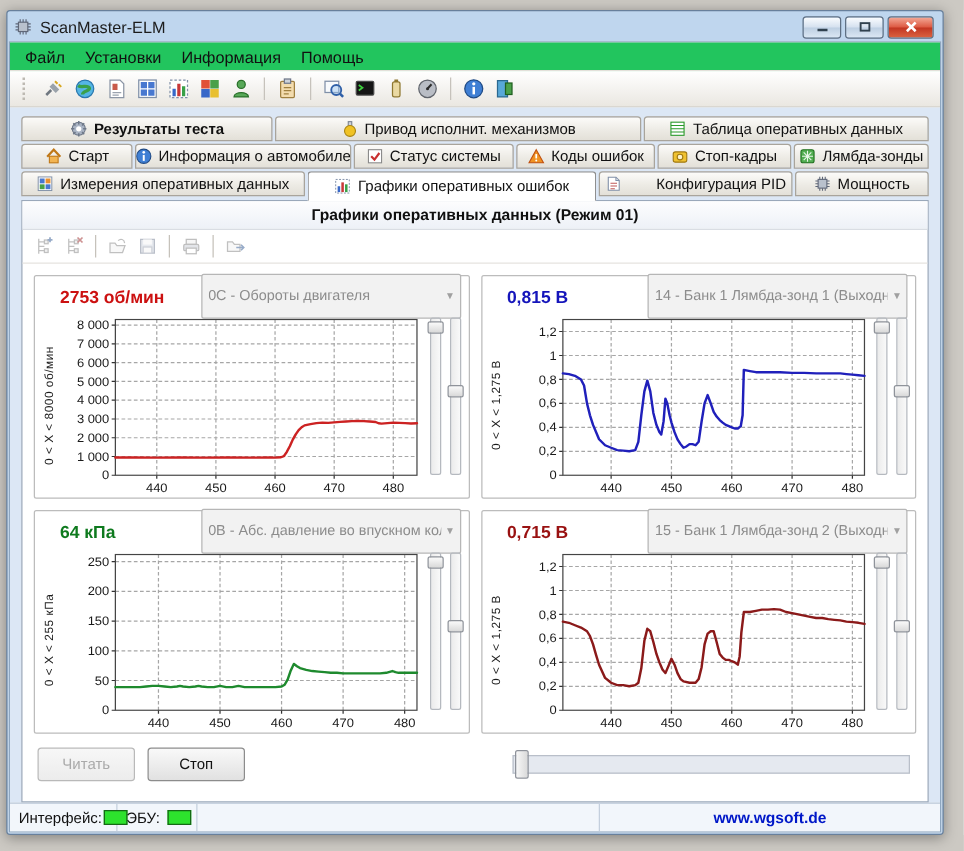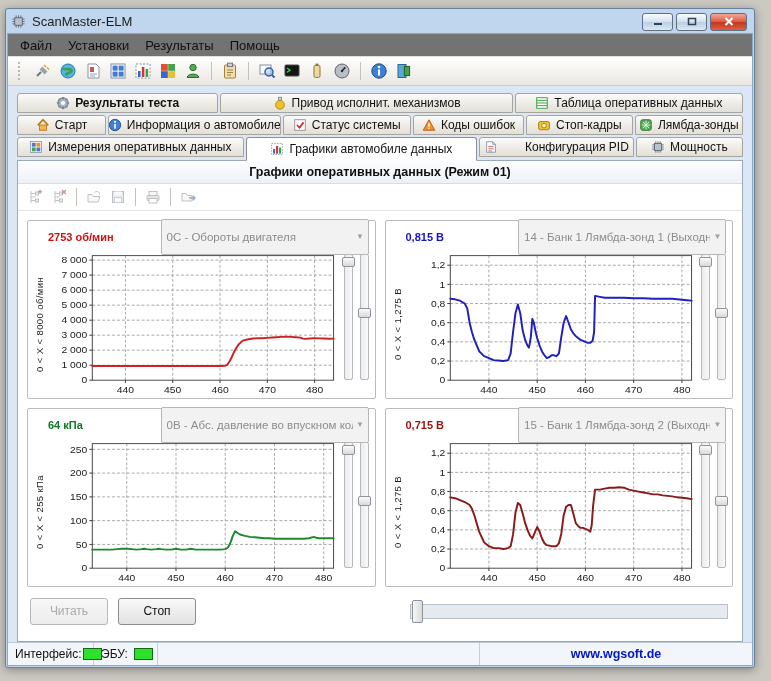--- a/index.html
+++ b/index.html
@@ -4,39 +4,39 @@
 <style>
   html,body{margin:0;padding:0}
   body{width:771px;height:681px;background:#ccc9c3;font-family:"Liberation Sans",sans-serif;position:relative;overflow:hidden;-webkit-font-smoothing:antialiased}
   .window{position:absolute;left:5px;top:8px;width:750px;height:660px;box-sizing:border-box;background:#bfd6ee;border:1px solid #68809c;border-radius:3px;box-shadow:0 2px 10px rgba(0,0,0,.35);display:flex;flex-direction:column;padding:1px}
   .titlebar{height:23px;display:flex;align-items:center;padding:0 4px;gap:6px;font-size:13px;color:#1c1c1c}
   .title-icon svg{display:block}
   .win-btns{margin-left:auto;display:flex;gap:3px;margin-right:2px}
   .wbtn{width:29px;height:16px;border:1px solid #5f7084;border-radius:3px;background:linear-gradient(#fafcfe,#d5e1ef 48%,#bdcfe2 52%,#dbe7f4);display:flex;align-items:center;justify-content:center;cursor:default}
   .wbtn.close{width:35px;background:linear-gradient(#f3a896,#dd5a43 48%,#c23622 52%,#da6240)}
   .appbody{flex:1;min-height:0;background:#fff;border:1px solid #8ea6bf;display:flex;flex-direction:column}
-  .menubar{height:22px;background:#737373;border-bottom:1px solid #e3e0da;display:flex;align-items:center;padding-left:4px;font-size:13px;color:#111}
+  .menubar{height:22px;background:#22c55e;border-bottom:1px solid #e3e0da;display:flex;align-items:center;padding-left:4px;font-size:13px;color:#111}
   .menu-item{padding:2px 8px;border-radius:2px}
   .toolbar{height:28px;background:linear-gradient(#ffffff,#eae7e1);border-bottom:1px solid #cfcbc4;display:flex;align-items:center;padding-left:10px;gap:5px}
   .grip{width:3px;height:18px;border-left:2px dotted #bdb9b2;margin-right:5px}
   .tbtn{width:20px;height:20px;display:flex;align-items:center;justify-content:center;border-radius:2px}
   .tsep{width:1px;height:18px;background:#c6c2bb;margin:0 3px}
   .client{flex:1;min-height:0;background:#dce7f5;padding:7px 9px 0 9px;display:flex;flex-direction:column}
   .tabrow{display:flex;gap:2px;margin-bottom:2px}
   .tab{display:flex;align-items:center;justify-content:center;gap:5px;height:20px;background:linear-gradient(#fcfbf9,#edebe5 55%,#e3e0d8);border:1px solid #a9a49b;border-radius:3px 3px 0 0;font-size:12px;color:#111;white-space:nowrap;overflow:hidden;padding:0 4px;box-sizing:border-box;cursor:default}
   .tabrow3{margin-bottom:0;position:relative;z-index:2}
   .tab.active{background:#fff;height:24px;border-color:#8f8f8f;border-bottom:1px solid #fff;margin-bottom:-1px;align-self:flex-end}
   .panel{flex:1;min-height:0;background:#fff;border:1px solid #9aa8ba;display:flex;flex-direction:column;position:relative;z-index:1}
   .panel-header{height:22px;background:linear-gradient(#fdfdfe,#edf1f7);border-bottom:1px solid #d9dde3;display:flex;align-items:center;justify-content:center;font-weight:bold;font-size:12.5px;color:#101010}
   .mini-toolbar{height:26px;border-bottom:1px solid #e6e4e0;display:flex;align-items:center;padding-left:7px;gap:4px}
   .mini-toolbar .tbtn{opacity:.62}
   .charts{flex:1;min-height:0;display:grid;grid-template-columns:1fr 1fr;grid-template-rows:1fr 1fr;gap:9px;padding:9px 9px 4px 9px}
   .chart-panel{border:1px solid #bcbcbc;border-radius:2px;display:flex;flex-direction:column;min-height:0;padding:2px 4px 0 4px;box-sizing:border-box}
   .chart-head{height:27px;display:flex;align-items:center;flex:none}
-  .chart-value{font-weight:bold;font-size:11px;margin-left:16px}
+  .chart-value{font-weight:bold;font-size:14px;margin-left:16px}
   .dropdown{margin-left:auto;width:208px;height:36px;background:#f2f2f2;border:1px solid #b6b6b6;border-radius:2px;display:flex;align-items:center;font-size:11.5px;color:#8c8c8c;padding-left:5px;box-sizing:border-box;overflow:hidden;white-space:nowrap;margin-right:2px}
   .dd-text{flex:1;overflow:hidden;white-space:nowrap}
   .dd-arrow{flex:none;width:15px;color:#a0a0a0;font-size:8px;text-align:center}
   .chart-body{flex:1;min-height:0;display:flex}
   .vaxis-label{width:15px;writing-mode:vertical-rl;transform:rotate(180deg);font-size:9.5px;color:#1c1c1c;display:flex;align-items:center;justify-content:center;letter-spacing:.4px}
   .plot{flex:1;min-width:0}
   .plot svg{display:block}
   .sliders{width:32px;flex:none;display:flex;gap:7px;padding:4px 2px 18px 5px;box-sizing:border-box}
   .vslider{flex:1;position:relative;background:linear-gradient(90deg,#ebebeb,#f9f9f9);border:1px solid #b5b9bf;border-radius:2px}
   .vthumb{position:absolute;left:-3px;right:-3px;height:8px;background:linear-gradient(#fafafa,#d9d9d9);border:1px solid #8f939a;border-radius:2px}
@@ -84,21 +84,21 @@
           <svg width="10" height="9" viewBox="0 0 10 9">
             <path d="M1.5 1 8.5 8M8.5 1 1.5 8" stroke="#fff" stroke-width="2"></path>
           </svg>
         </span>
     </span>
   </div>
   <div class="appbody">
     <div class="menubar">
         <span class="menu-item">Файл</span>
         <span class="menu-item">Установки</span>
-        <span class="menu-item">Результаты</span>
+        <span class="menu-item">Информация</span>
         <span class="menu-item">Помощь</span>
       </div>
     <div class="toolbar">
         <span class="grip"></span>
         <span class="tbtn">
           <svg width="18" height="18" viewBox="0 0 18 18">
             <path d="M3 14l4-4" stroke="#6f7780" stroke-width="2" fill="none"></path>
             <path d="M7 6l5 5" stroke="#9aa2aa" stroke-width="4" fill="none"></path>
             <path d="M10 3l2 2M13 5.5l2 2" stroke="#d8a820" stroke-width="1.6"></path>
           </svg>
@@ -301,21 +301,21 @@
           </div>
           <div class="tab active" style="flex: 237 1 0px;">
             <span style="display: flex;">
               <svg width="14" height="14" viewBox="0 0 18 18">
                 <rect x="2" y="2" width="14" height="14" fill="#fff" stroke="#8090a8" stroke-dasharray="2,1.5"></rect>
                 <rect x="4" y="9" width="2.6" height="6" fill="#3868c8"></rect>
                 <rect x="7.8" y="5" width="2.6" height="10" fill="#c83838"></rect>
                 <rect x="11.6" y="7" width="2.6" height="8" fill="#38a048"></rect>
               </svg>
             </span>
-            <span>Графики автомобиле данных</span>
+            <span>Графики оперативных ошибок</span>
           </div>
           <div class="tab" style="flex: 155 1 0px; justify-content: space-between;">
             <span style="display: flex;">
               <svg width="14" height="14" viewBox="0 0 16 16">
                 <path d="M3 2h7l3 3v9H3z" fill="#fff" stroke="#8090a8"></path>
                 <path d="M10 2v3h3" fill="none" stroke="#8090a8"></path>
                 <path d="M5 7.5h6M5 10h6M5 12.5h4" stroke="#c05858"></path>
               </svg>
             </span>
             <span>Конфигурация PID</span>

